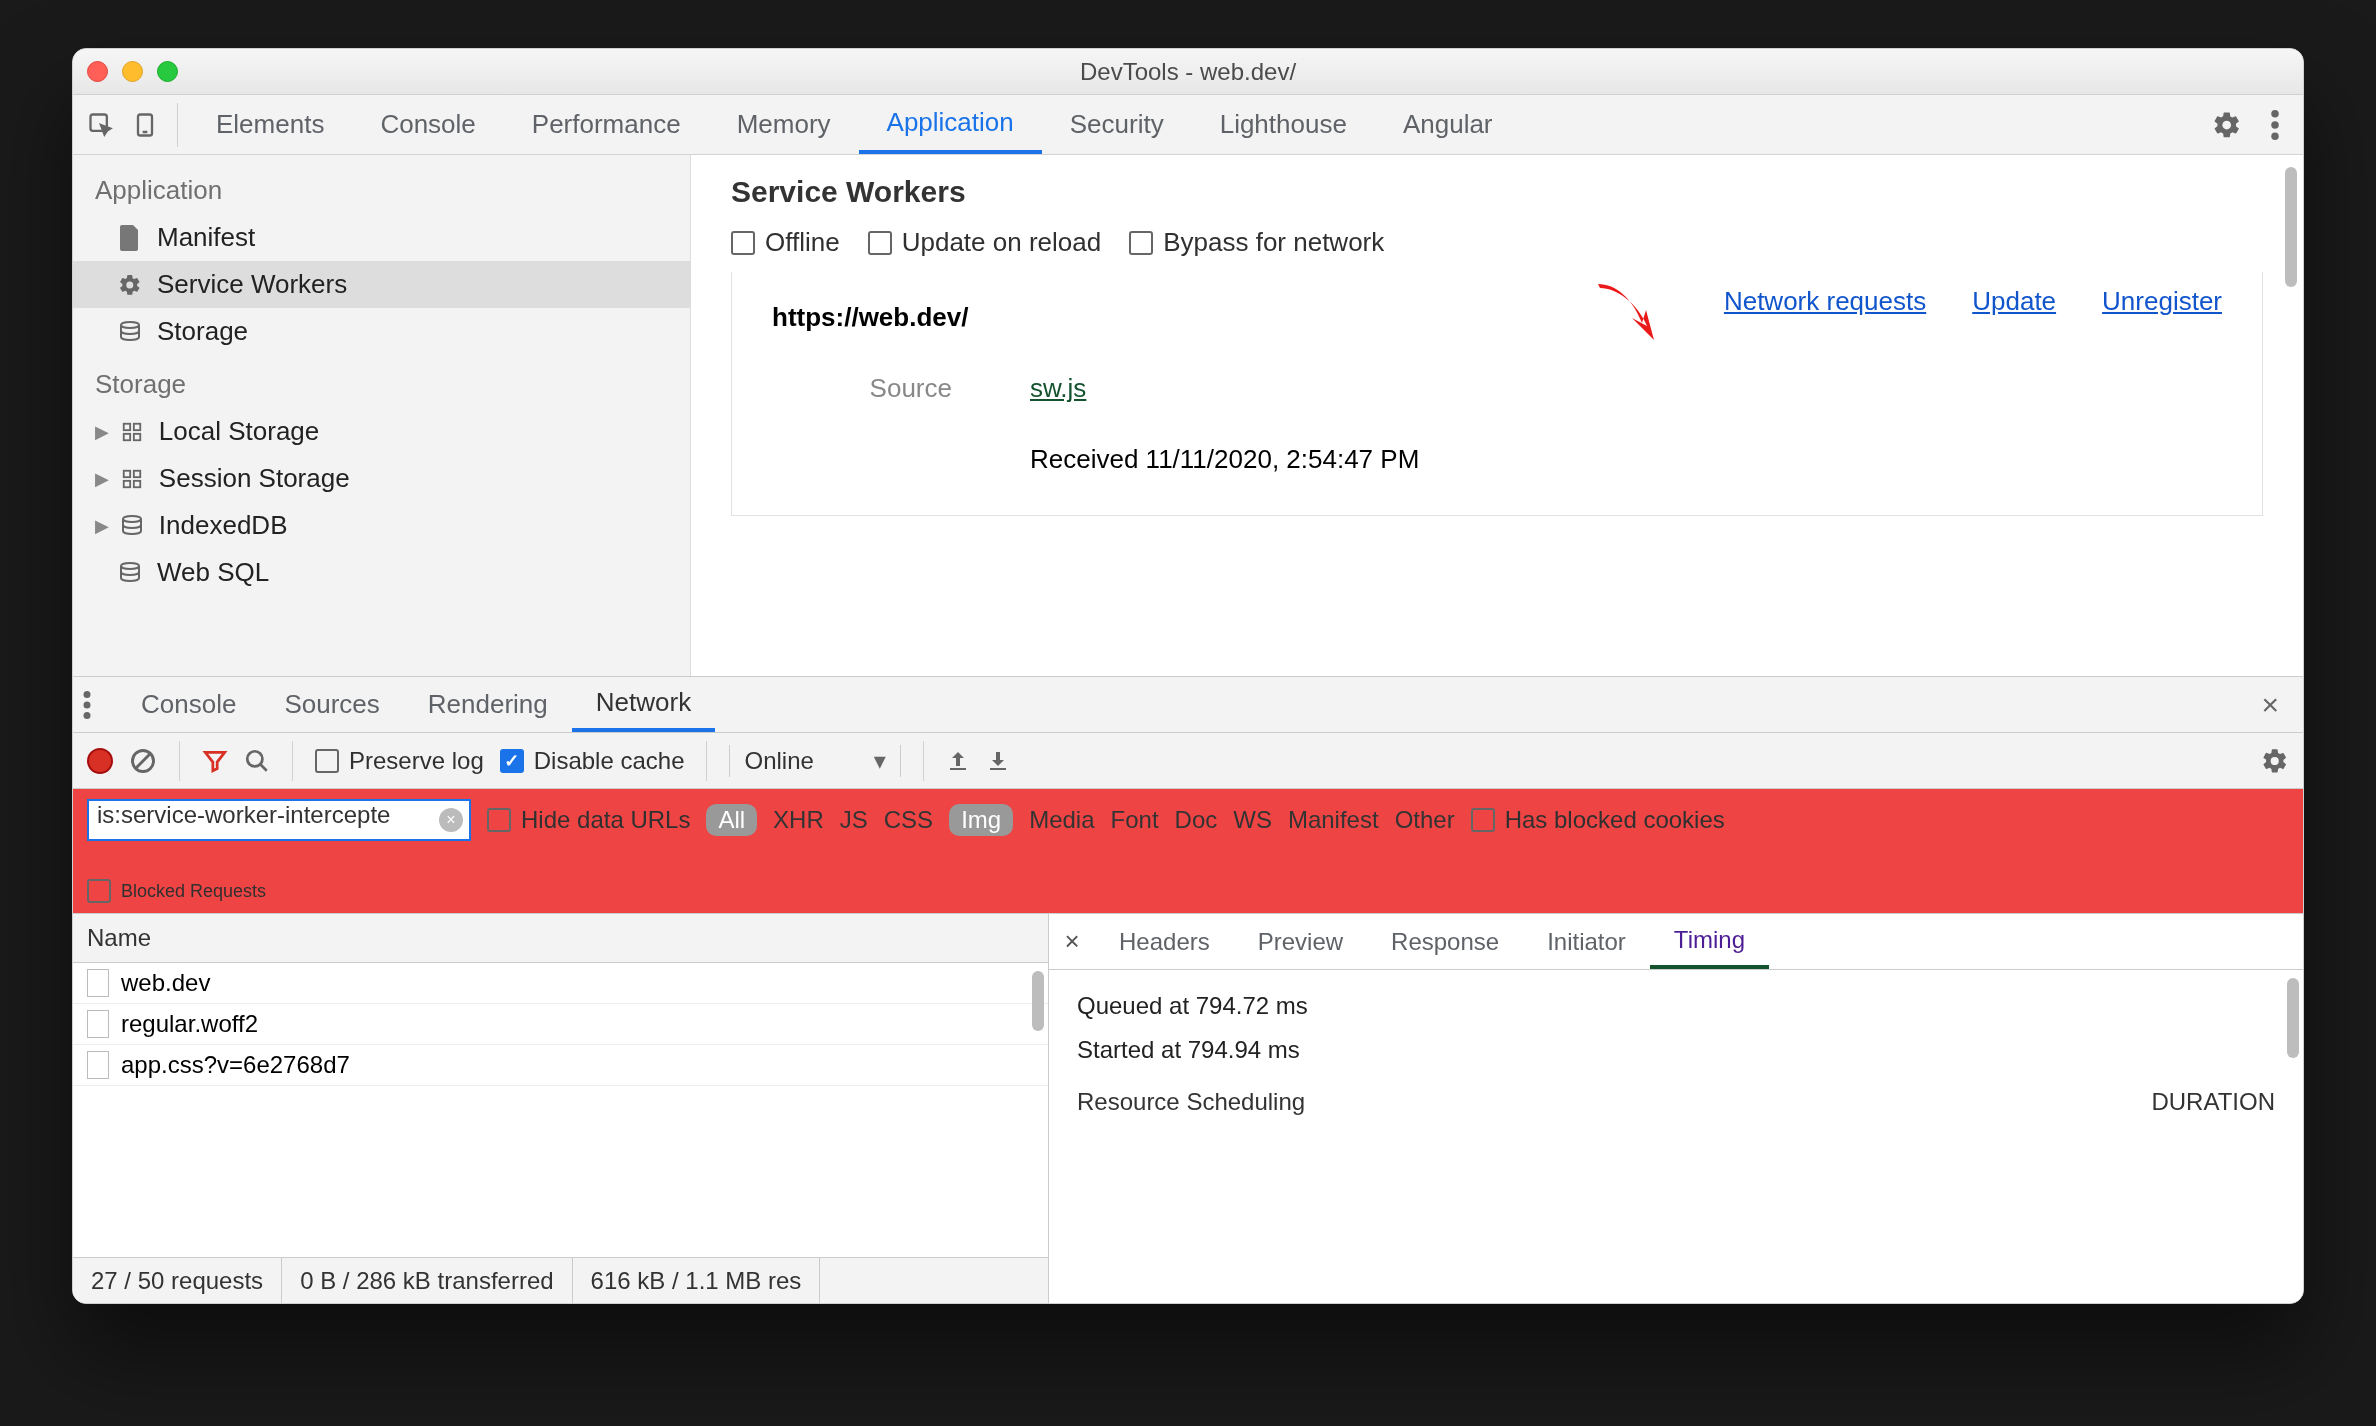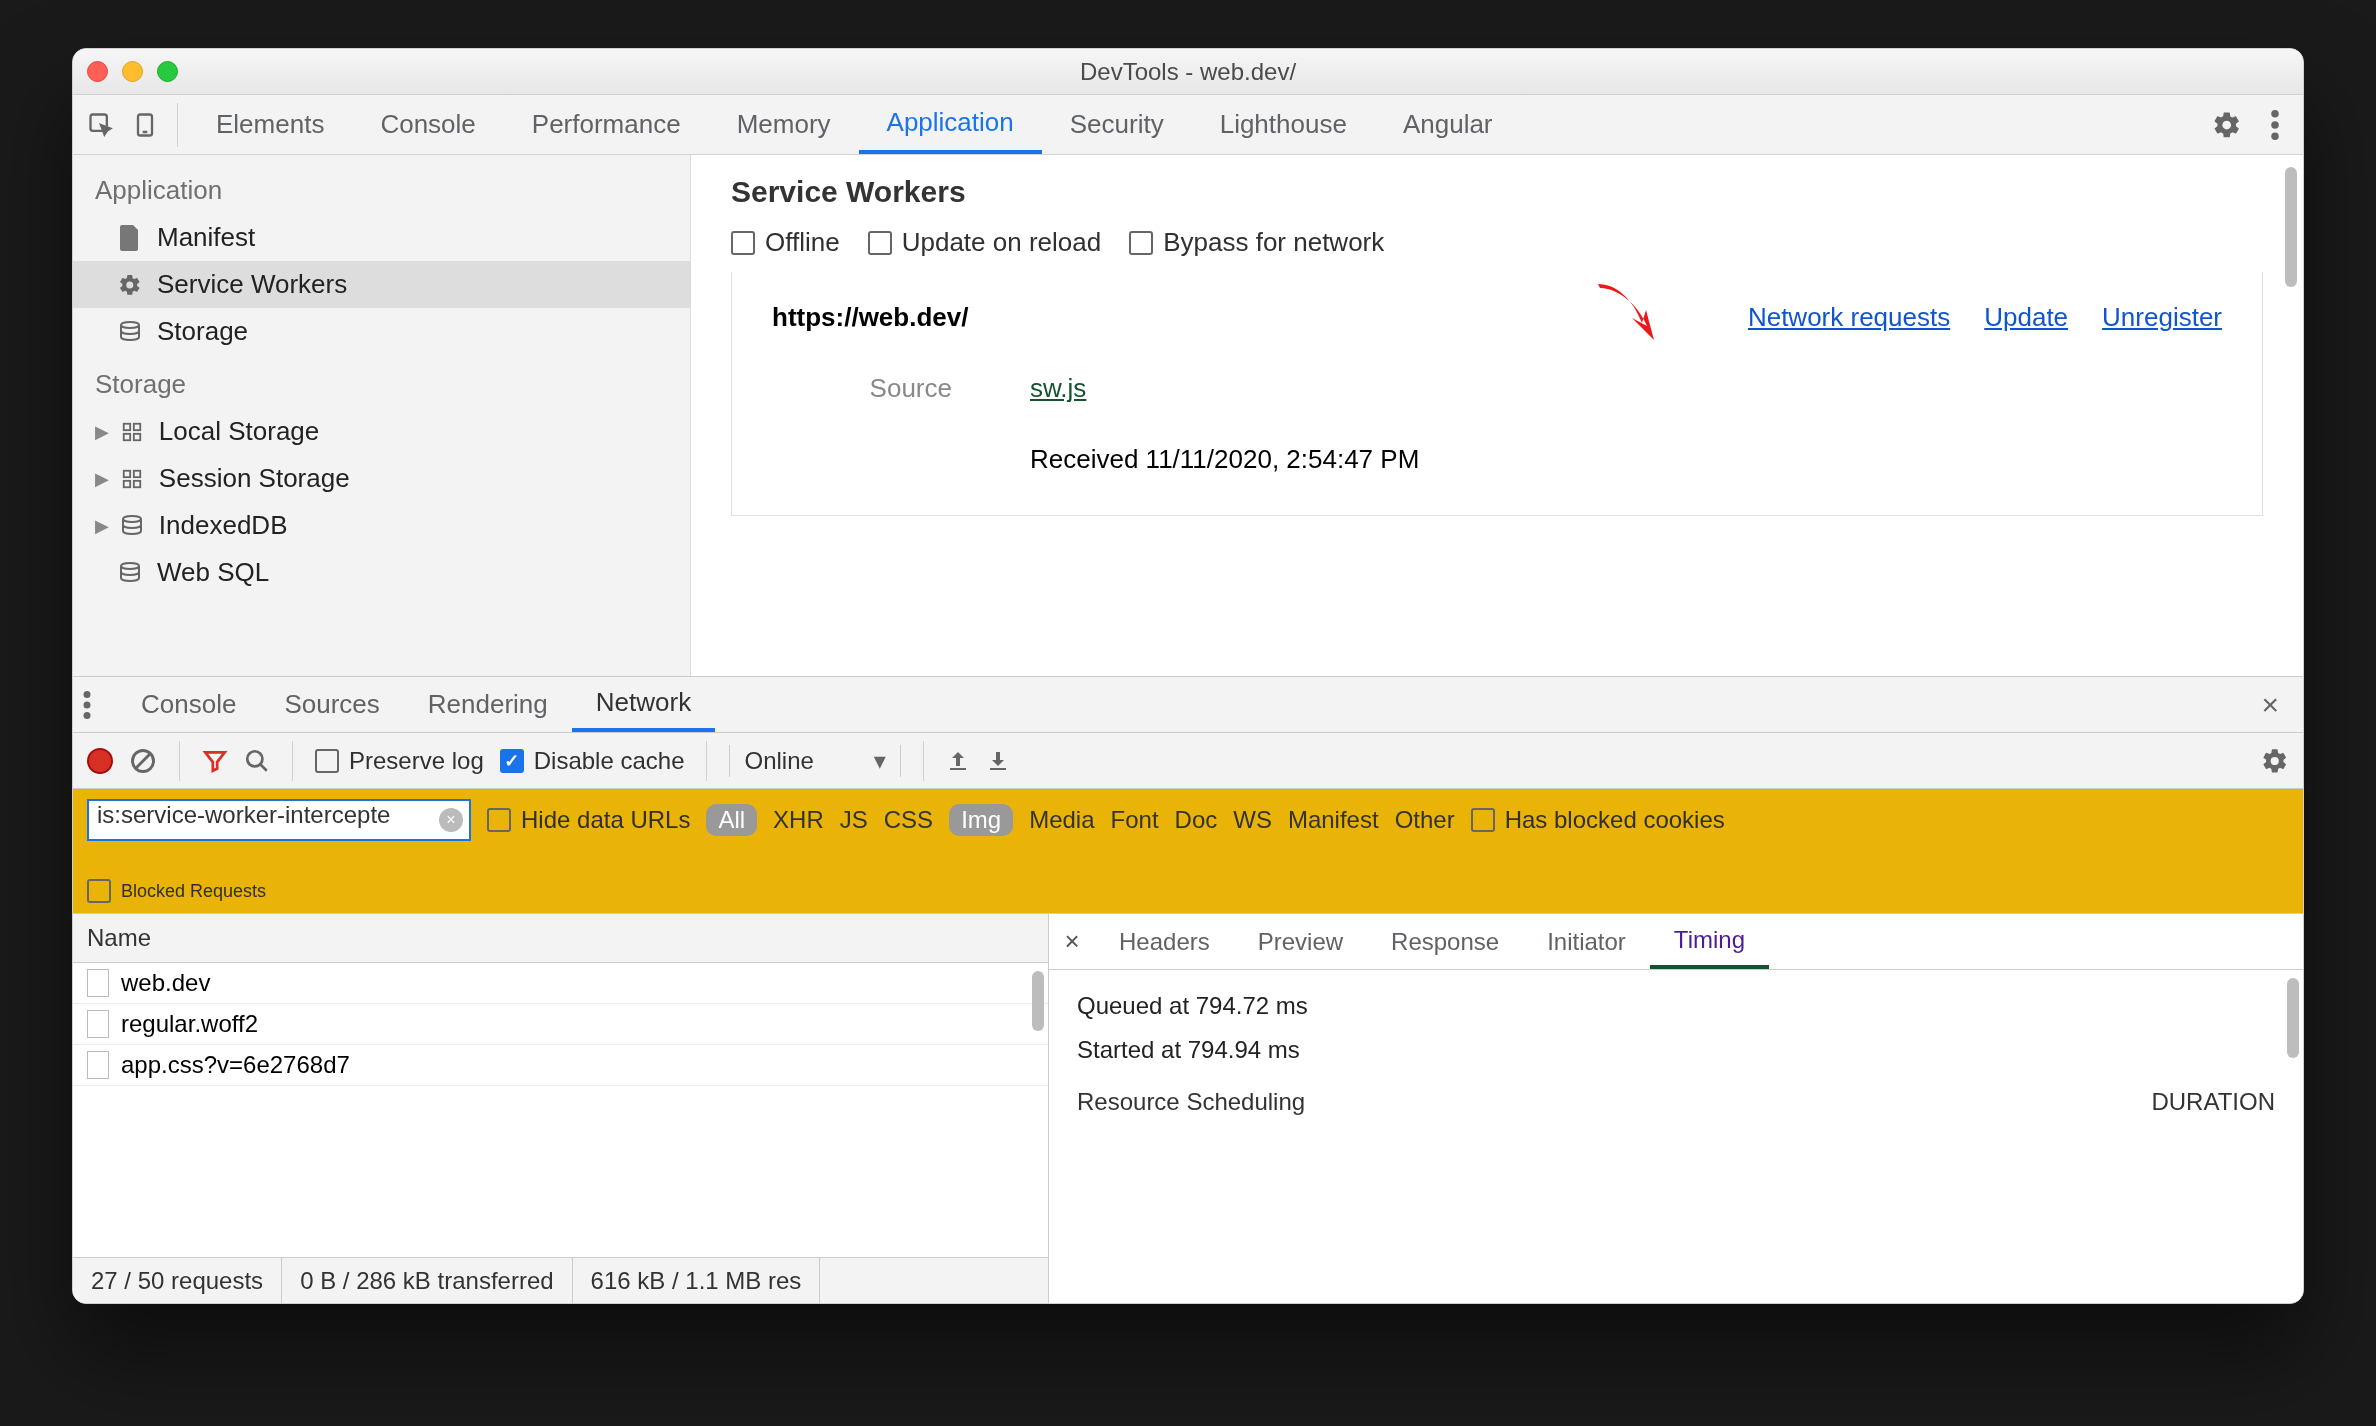--- a/index.html
+++ b/index.html
@@ -73,21 +73,21 @@
 .side-item.selected { background:#ddd; }
 .side-ico { width:26px; height:26px; color:#666; display:inline-flex; align-items:center; justify-content:center; }
 .tri { color:#888; font-size:18px; margin-left:-22px; margin-right:-4px;}
 .content { flex:1; padding: 20px 40px; position:relative; }
 .content h1 { font-size:30px; font-weight:600; color:#333; margin-bottom:18px; }
 .chk-row { display:flex; gap:28px; align-items:center; margin-bottom:14px;}
 .chk { display:flex; align-items:center; gap:10px; font-size:26px; color:#303030;}
 .chk-box {width:24px;height:24px;border:2px solid #666;border-radius:3px;display:inline-block;}
 .panel { border:1px solid #e2e2e2; border-top:none; margin-top:6px; padding:30px 40px 40px; position:relative;}
 .origin { font-size:26px; font-weight:700; }
-.links { position:absolute; right:40px; top:30px; display:flex; gap:34px; }
+.links { position:absolute; right:40px; top:14px; display:flex; gap:46px; }
 .links a { color:#1155cc; text-decoration:underline; font-size:26px; cursor:pointer;}
 .row { display:flex; margin-top:40px; font-size:26px;gap:44px;}
 .row .lab { width:180px; text-align:right; color:#888; margin-right:34px;}
 .row a { color:#14532d; text-decoration:underline;}
 .arrow { position:absolute; right:600px; top:6px; color:#e20f0f; }
 .scroll-stub { position:absolute; top:8px; right:4px; width:12px; height:120px; background:#bdbdbd; border-radius:6px;}
 .scroll-stub2 { position:absolute; top:12px; right:6px; width:12px; height:120px; background:#bdbdbd; border-radius:6px;}
 
 .drawer-tabs {
   height: 56px; background:#f3f3f3; border-bottom:1px solid #ccc;
@@ -102,21 +102,21 @@
   display:flex; align-items:center; padding:0 14px; gap:16px; font-size:24px;
 }
 .rec { width:26px;height:26px;border-radius:50%;background:#d93025; border:2px solid #a50e0e;}
 .filter-ico { color:#d93025; font-size:26px;}
 .net-toolbar .sep2 { width:1px;height:40px;background:#d0d0d0; margin:0 6px;}
 .chkblue { width:24px;height:24px;background:#1a73e8;border-radius:3px;display:inline-flex;align-items:center;justify-content:center;color:#fff;font-size:18px;font-weight:bold;}
 .drop { display:flex;align-items:center;gap:60px;padding:2px 14px;border-left:1px solid #ccc;border-right:1px solid #ccc;color:#333;}
 .net-toolbar .ico {color:#666;}
 
 .filter-row {
-  padding:10px 14px; background:#eab308; border-bottom:1px solid #ccc;
+  padding:10px 14px; background:#ef4444; border-bottom:1px solid #ccc;
   display:flex; align-items:center; gap:16px; flex-wrap:wrap; font-size:24px; color:#333;
 }
 .filter-input { border:2px solid #1a73e8; height:42px; font-size:24px; padding:0 30px 0 8px; width:384px; position:relative; background:#fff;}
 .filter-input .xx { position:absolute; right:6px; top:7px; width:24px;height:24px;border-radius:50%;background:#bbb;color:#fff;display:flex;align-items:center;justify-content:center;font-size:16px;}
 .pill { background:#999; color:#fff; border-radius:10px; padding:2px 12px;}
 .filter-row .it { cursor:pointer;}
 
 .bottom {
   display:flex; flex:1; min-height:0; background:#fff;
 }

